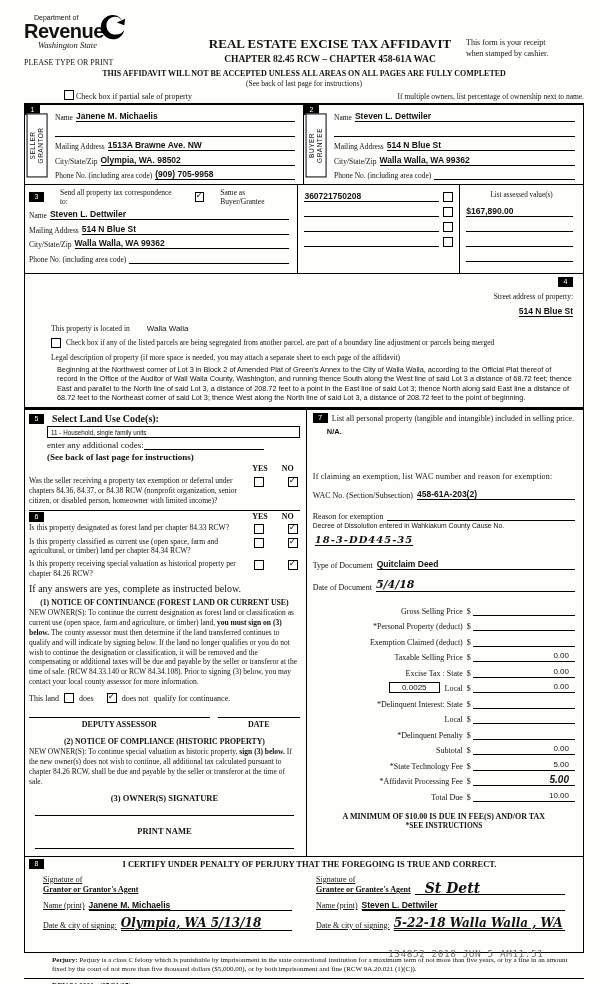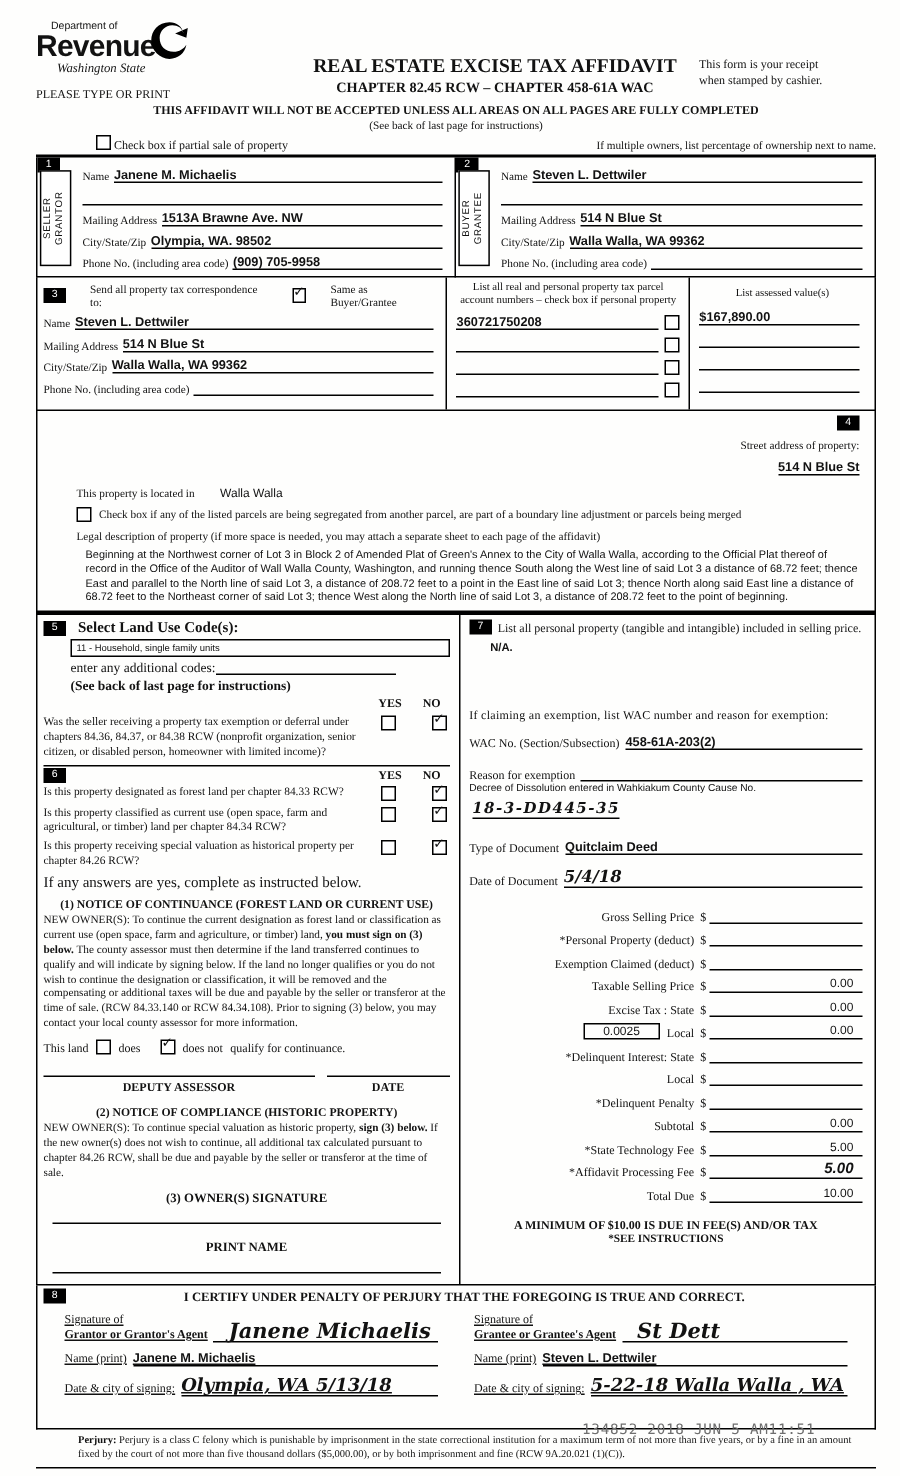--- a/index.html
+++ b/index.html
@@ -234,21 +234,20 @@
       <div class="frow">
           <span class="lbl">City/State/Zip</span>
           <span class="fill val">Walla Walla, WA 99362</span>
         </div>
       <div class="frow">
           <span class="lbl">Phone No. (including area code)</span>
           <span class="fill val"></span>
         </div>
     </div>
     <div class="s3b">
-      <div class="s3head">List all real and personal property tax parcel account numbers – check box if personal property</div>
       <div class="prow">
           <span class="fill val">360721750208</span>
           <span class="cb"></span>
         </div>
       <div class="prow">
           <span class="fill"></span>
           <span class="cb"></span>
         </div>
       <div class="prow">
           <span class="fill"></span>
@@ -478,23 +477,20 @@
 
   <div class="s8">
     <div style="display:flex;align-items:center;">
       <span class="numtab">8</span>
       <span class="certify" style="flex:1;">I CERTIFY UNDER PENALTY OF PERJURY THAT THE FOREGOING IS TRUE AND CORRECT.</span>
     </div>
     <div class="s8cols">
       <div class="s8col">
         <div class="s8row" style="margin-top:2px;">
           <span class="slabel"><span class="plain">Signature of</span><br><span>Grantor or Grantor's Agent</span></span>
-          <span class="sigwrap">
-              <span class="sig">Janene Michaelis</span>
-            </span>
         </div>
         <div class="s8row">
             <span class="slabel plain">Name (print)</span>
             <span class="fill val">Janene M. Michaelis</span>
           </div>
         <div class="s8row">
             <span class="slabel plain">Date &amp; city of signing:</span>
             <span class="fill hand" style="font-size:12px;">Olympia, WA  5/13/18</span>
           </div>
       </div>

